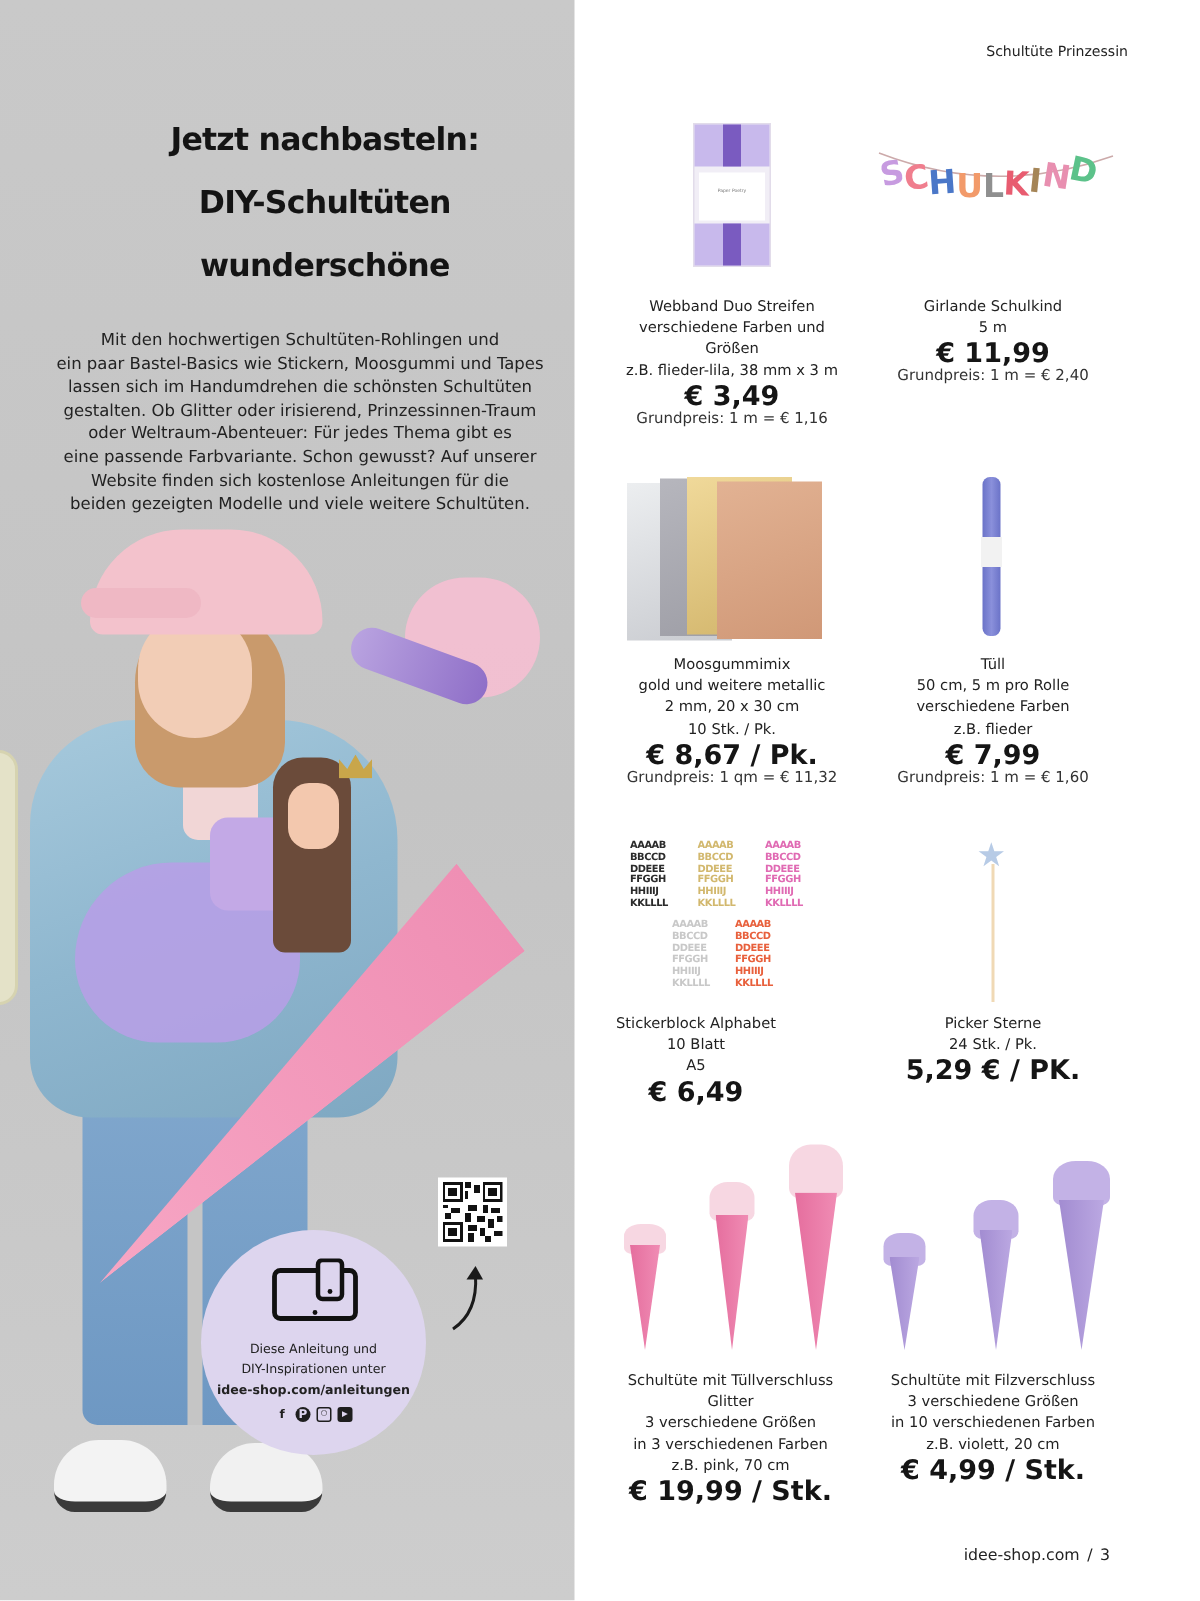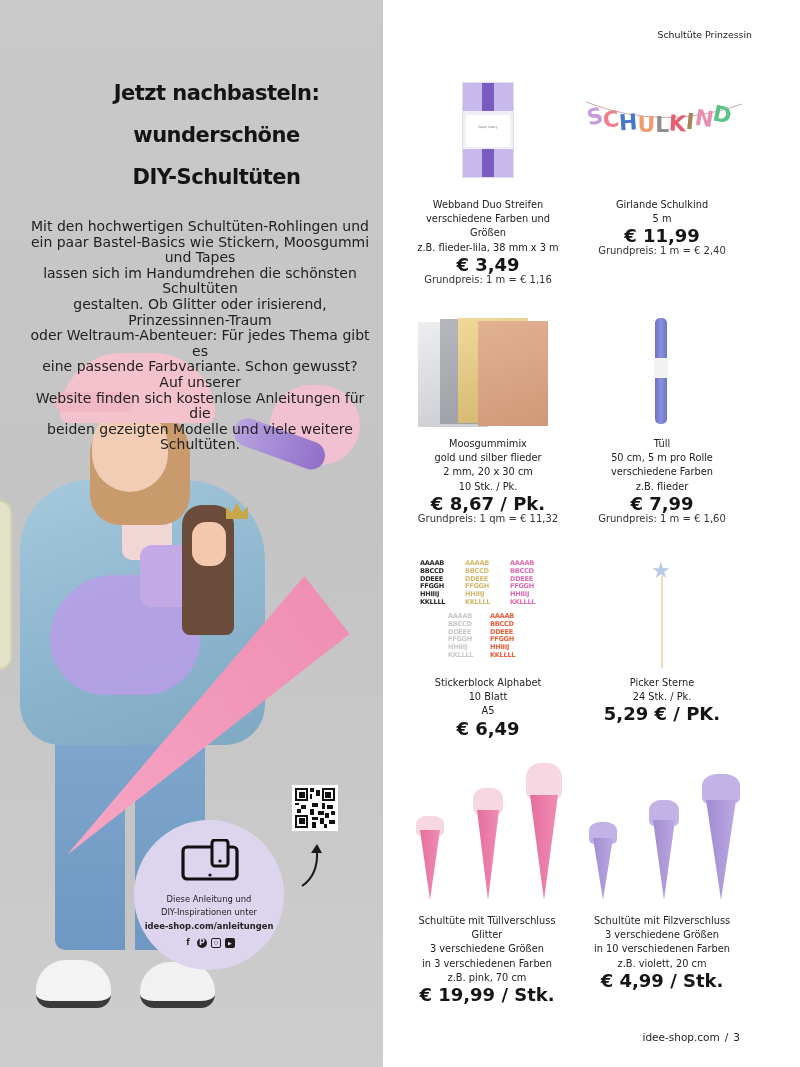--- a/index.html
+++ b/index.html
@@ -7,21 +7,21 @@
   body { font-family: "DejaVu Sans", sans-serif; color: #1e1e1e; position: relative; }
 
   
   .left { position: absolute; left: 0; top: 0; width: 383px; height: 1067px;
           background: linear-gradient(180deg, #c9c9c9 0%, #c4c4c4 50%, #cdcdcd 100%); overflow: hidden; }
   .headline { position: absolute; top: 72px; left: 0; width: 433px; text-align: center;
               font-family: "DejaVu Sans", sans-serif; font-weight: bold; font-size: 21px; line-height: 42px;
               color: #141414; letter-spacing: -0.5px; }
   .headline span { display: block; }
   .intro { position: absolute; top: 219px; left: 30px; width: 340px; text-align: center;
-           font-size: 14px; line-height: 15.6px; color: #222; }
+           font-size: 11px; line-height: 15.6px; color: #222; }
 
   
   .ph { position: absolute; }
   .leftprop { left: -14px; top: 500px; width: 26px; height: 170px; border-radius: 14px;
               background: #e4e2c8; border: 2px solid #d6d3b0; }
   .jacket { left: 20px; top: 480px; width: 245px; height: 265px; border-radius: 70px 80px 40px 40px;
             background: linear-gradient(160deg, #a6c9dc 0%, #8fb7cf 50%, #7fa8c2 100%); }
   .shirt { left: 122px; top: 490px; width: 50px; height: 70px; background: #f1d6d6; border-radius: 10px; }
   .hair { left: 90px; top: 405px; width: 100px; height: 120px; border-radius: 50px 50px 30px 30px;
           background: #c99a6c; }
@@ -117,22 +117,22 @@
   <div class="ph skirt"></div>
   <div class="ph bodice"></div>
   <div class="ph dollhair"></div>
   <div class="ph dollface"></div>
   <div class="ph crown"></div>
   <div class="ph shoe1"></div>
   <div class="ph shoe2"></div>
 
   <h1 class="headline">
     <span>Jetzt nachbasteln:</span>
+    <span>DIY-Schultüten</span>
     <span>wunderschöne</span>
-    <span>DIY-Schultüten</span>
   </h1>
 
   <p class="intro">
     <span>Mit den hochwertigen Schultüten-Rohlingen und</span><br>
     <span>ein paar Bastel-Basics wie Stickern, Moosgummi und Tapes</span><br>
     <span>lassen sich im Handumdrehen die schönsten Schultüten</span><br>
     <span>gestalten. Ob Glitter oder irisierend, Prinzessinnen-Traum</span><br>
     <span>oder Weltraum-Abenteuer: Für jedes Thema gibt es</span><br>
     <span>eine passende Farbvariante. Schon gewusst? Auf unserer</span><br>
     <span>Website finden sich kostenlose Anleitungen für die</span><br>
@@ -280,37 +280,37 @@
 
 <div class="prod" style="left:572px;top:198px">
   <div>Girlande Schulkind</div>
   <div>5 m</div>
   <div class="price">€ 11,99</div>
   <div class="base">Grundpreis: 1 m = € 2,40</div>
 </div>
 
 <div class="prod" style="left:398px;top:437px">
   <div>Moosgummimix</div>
-  <div>gold und silber flieder</div>
+  <div>gold und weitere metallic</div>
   <div>2 mm, 20 x 30 cm</div>
   <div>10 Stk. / Pk.</div>
   <div class="price">€ 8,67 / Pk.</div>
   <div class="base">Grundpreis: 1 qm = € 11,32</div>
 </div>
 
 <div class="prod" style="left:572px;top:437px">
   <div>Tüll</div>
   <div>50 cm, 5 m pro Rolle</div>
   <div>verschiedene Farben</div>
   <div>z.B. flieder</div>
   <div class="price">€ 7,99</div>
   <div class="base">Grundpreis: 1 m = € 1,60</div>
 </div>
 
-<div class="prod" style="left:398px;top:676px">
+<div class="prod" style="left:374px;top:676px">
   <div>Stickerblock Alphabet</div>
   <div>10 Blatt</div>
   <div>A5</div>
   <div class="price">€ 6,49</div>
 </div>
 
 <div class="prod" style="left:572px;top:676px">
   <div>Picker Sterne</div>
   <div>24 Stk. / Pk.</div>
   <div class="price">5,29 € / PK.</div>

